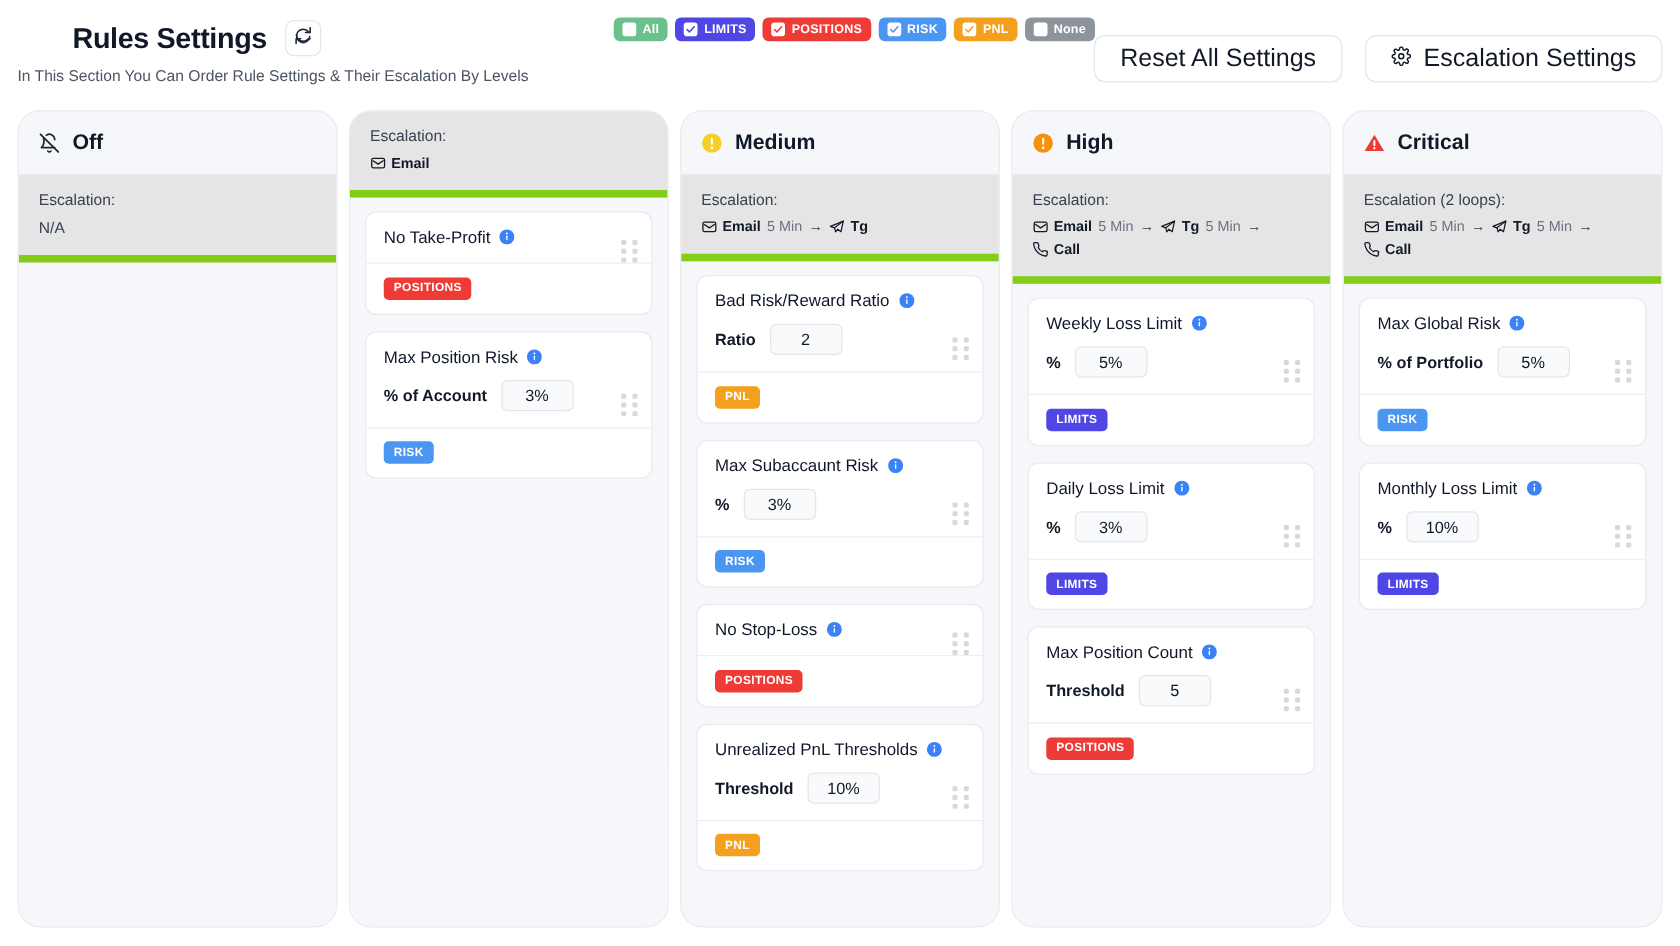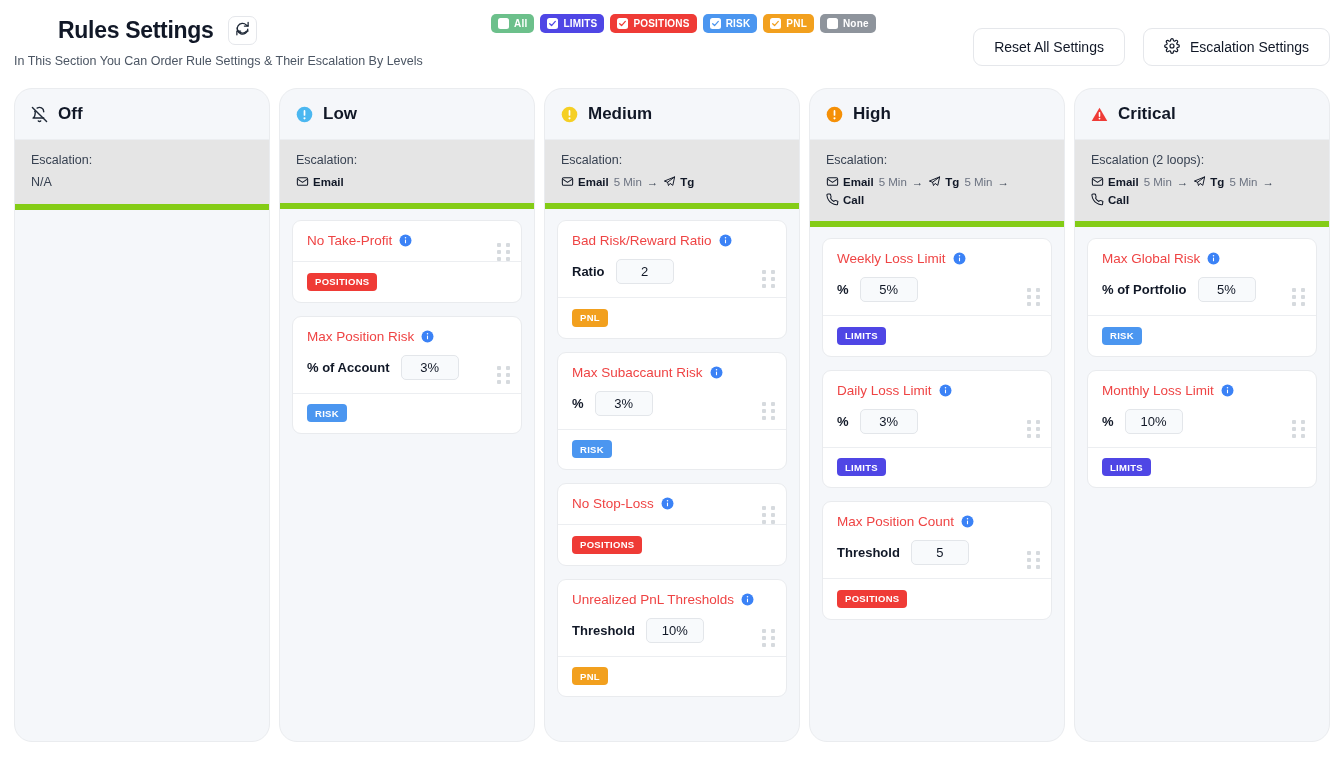--- a/index.html
+++ b/index.html
@@ -41,21 +41,21 @@
   .tag-box {
     width: 11px; height: 11px; border-radius: 2.5px; background: #fff;
     display: inline-flex; align-items: center; justify-content: center;
     flex: 0 0 auto;
   }
   .tag-box svg { display: block; }
 
   .actions { position: absolute; right: 14px; top: 28px; display: flex; gap: 18px; }
   .btn {
     height: 38px; padding: 0 20px; border: 1px solid #e5e7eb; border-radius: 9px;
-    background: #fff; font-size: 14px; color: #111827; cursor: pointer;
+    background: #fff; font-size: 20px; color: #111827; cursor: pointer;
     display: inline-flex; align-items: center; gap: 10px;
     font-family: "Liberation Sans", sans-serif;
   }
 
   
   .board {
     display: flex; gap: 9px; padding: 0 14px;
     height: 654px;
   }
   .col {
@@ -89,21 +89,21 @@
   .esc-step { display: inline-flex; align-items: flex-end; gap: 4px; }
 
   .cards { padding: 11px 12px 12px 12px; display: flex; flex-direction: column; gap: 13px; }
 
   .card {
     background: #ffffff; border: 1px solid #e9ebee; border-radius: 9px;
     overflow: hidden; position: relative;
   }
   .card-body { padding: 12px 14px 13px 14px; }
   .card-title-row { display: flex; align-items: center; gap: 7px; }
-  .card-title { font-size: 13.5px; color: #ef4444; }
+  .card-title { font-size: 13.5px; color: #0f172a; }
   .info-icon { width: 13px; height: 13px; flex: 0 0 auto; display: block; }
 
   .param-row { display: flex; align-items: center; gap: 11px; margin-top: 11px; }
   .param-label { font-size: 13px; font-weight: bold; color: #111827; }
   .param-input {
     min-width: 58px; height: 25px; padding: 0 10px;
     border: 1px solid #e3e6ea; border-radius: 5px; background: #f8fafc;
     font-size: 13px; color: #111827; text-align: center;
     display: inline-flex; align-items: center; justify-content: center;
     font-family: "Liberation Sans", sans-serif;
@@ -221,30 +221,20 @@
         </span>
         <div class="col-title">Off</div>
       </div>
       <div class="esc">
         <div class="esc-label">Escalation:</div>
         <div class="esc-na">N/A</div>
       </div>
       <div class="cards"></div>
     </div>
     <div class="col">
-      <div class="col-head">
-        <span style="display: flex;">
-          <svg viewBox="0 0 24 24" width="17" height="17" class="sev-icon">
-            <circle cx="12" cy="12" r="11" fill="#4bb7f0"></circle>
-            <rect x="10.8" y="5.8" width="2.4" height="8" rx="1.2" fill="#fff"></rect>
-            <circle cx="12" cy="17.4" r="1.5" fill="#fff"></circle>
-          </svg>
-        </span>
-        <div class="col-title">Low</div>
-      </div>
       <div class="esc">
         <div class="esc-label">Escalation:</div>
         <div class="esc-chain">
           <span class="esc-step">
             <span style="display: flex;">
               <svg viewBox="0 0 24 24" width="13" height="13">
                 <rect x="2.5" y="5" width="19" height="14" rx="2.5" fill="none" stroke="#111827" stroke-width="1.9"></rect>
                 <path d="M4.5 8.5 12 13.5 19.5 8.5" fill="none" stroke="#111827" stroke-width="1.9" stroke-linecap="round" stroke-linejoin="round"></path>
               </svg>
             </span>

